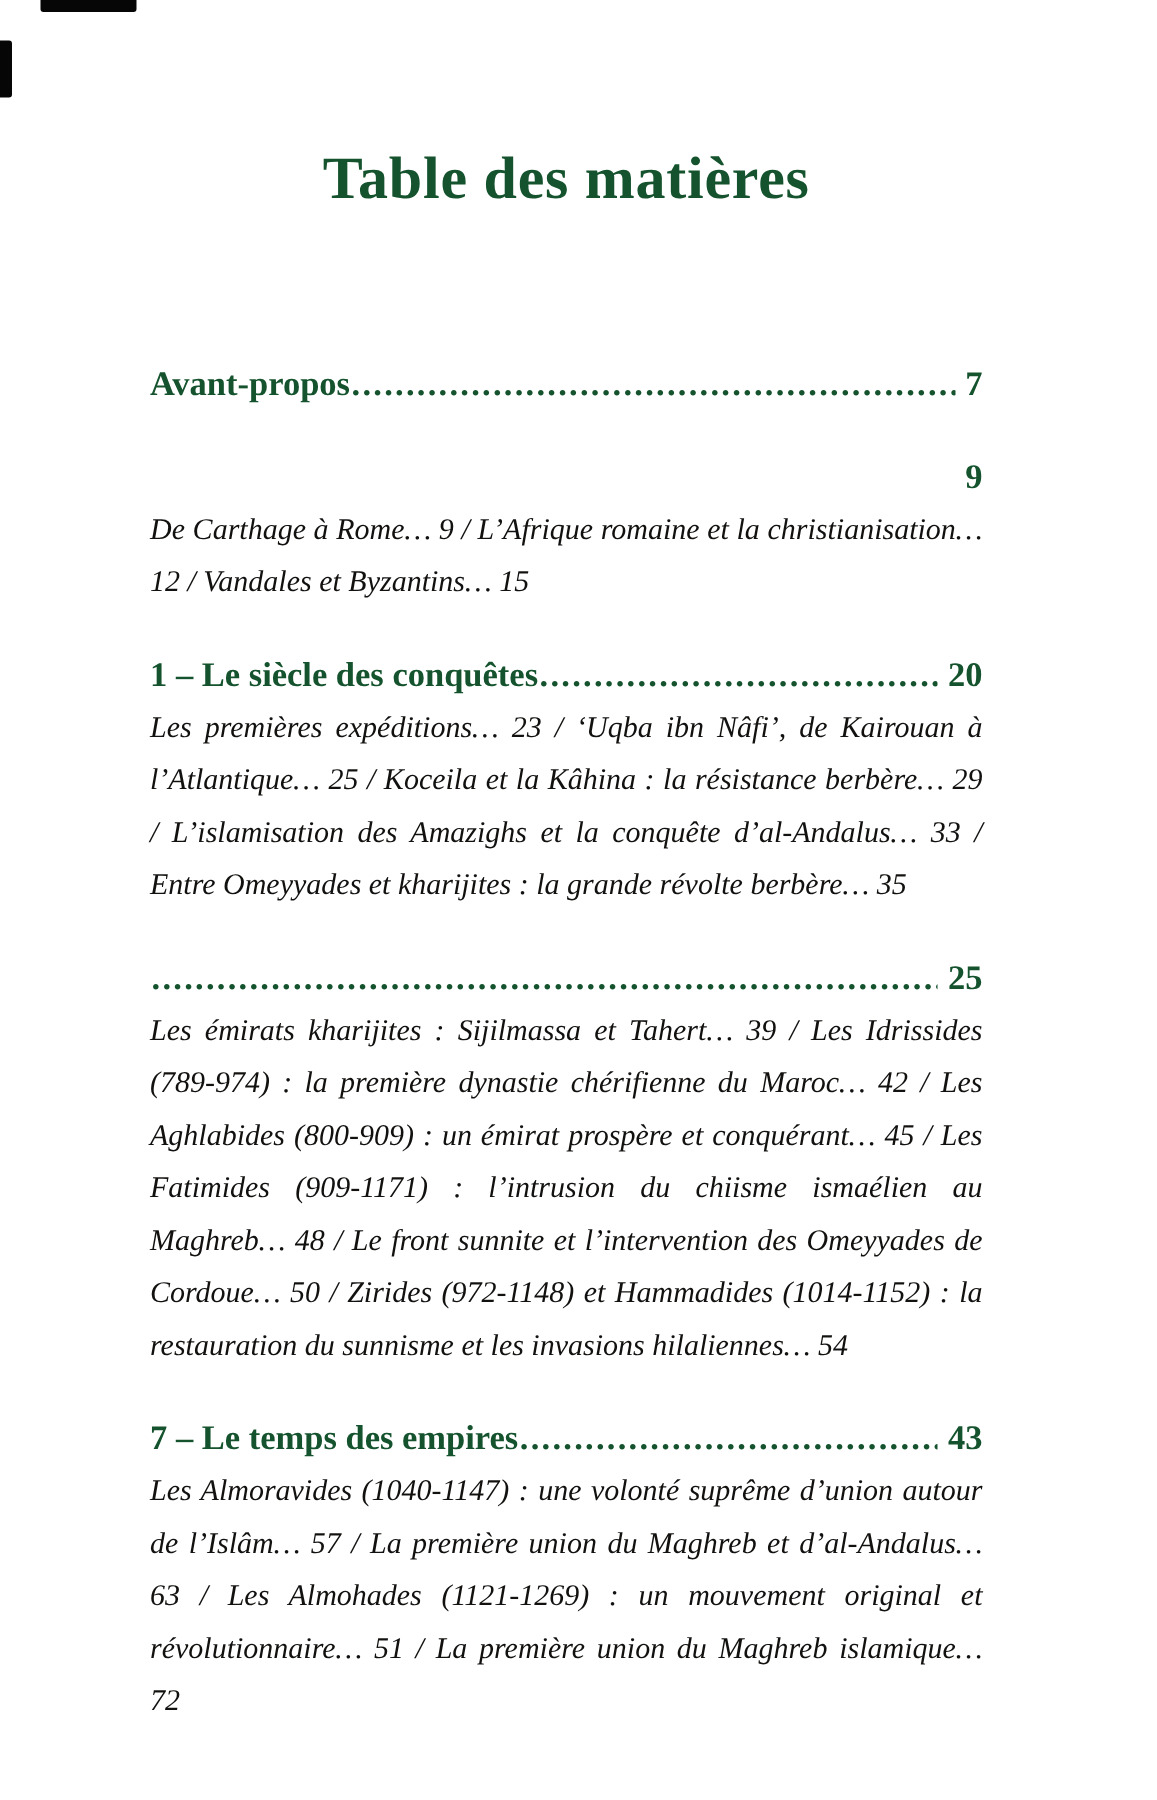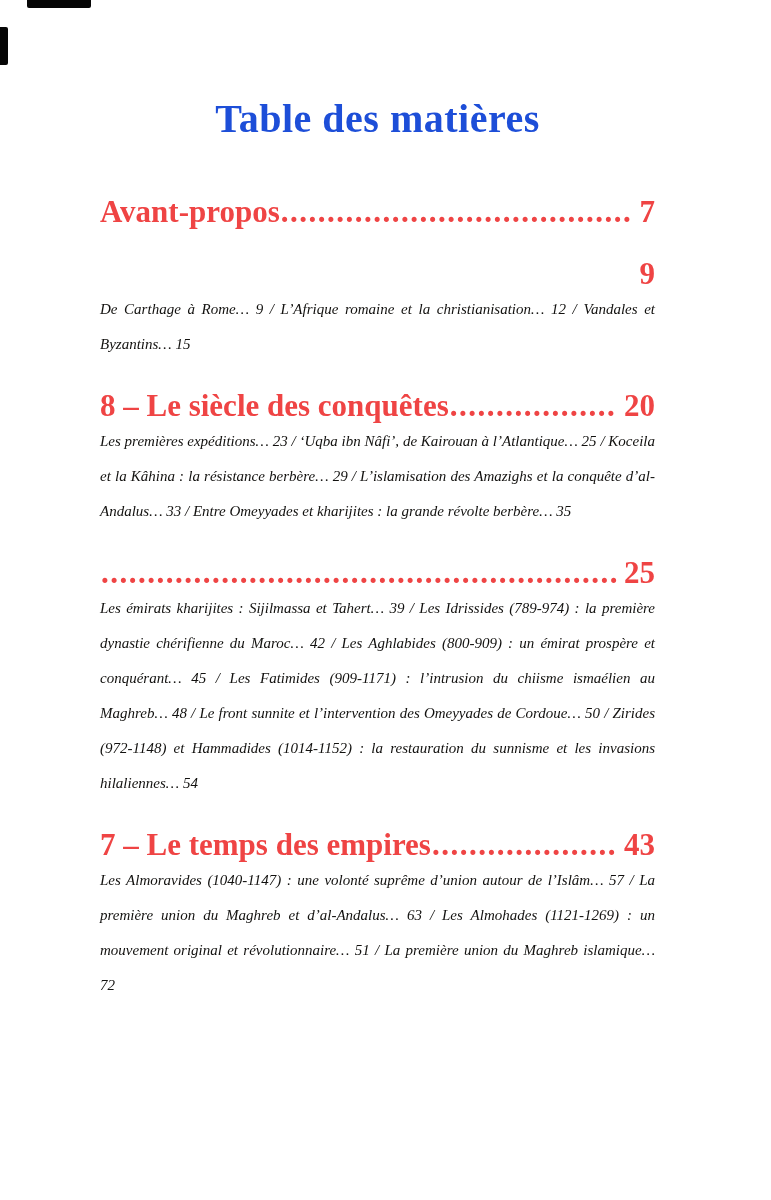--- a/index.html
+++ b/index.html
@@ -25,45 +25,45 @@
   .content {
     position: relative;
     padding: 96px 116px 0 100px;
   }
   .doc-title {
     font-size: 40px;
     font-weight: 700;
     line-height: 46px;
     text-align: center;
     letter-spacing: 0.5px;
-    margin-bottom: 52px;
-    color: #1d4ed8;
+    margin-bottom: 96px;
+    color: #14532d;
   }
   .toc-entry { margin-bottom: 26px; }
   .entry-heading {
     display: flex;
     align-items: baseline;
-    font-size: 31px;
+    font-size: 23px;
     font-weight: 700;
     line-height: 36px;
     white-space: nowrap;
-    color: #ef4444;
+    color: #14532d;
   }
   .entry-label { flex: 0 0 auto; }
   .leader {
     flex: 1 1 auto;
     overflow: hidden;
     white-space: nowrap;
     letter-spacing: 1.5px;
     margin: 0 2px 0 1px;
     font-weight: 700;
   }
   .entry-page { flex: 0 0 auto; padding-left: 5px; }
   .entry-subtitle {
-    font-size: 15px;
+    font-size: 20px;
     font-style: italic;
     line-height: 35px;
     text-align: justify;
     color: #12110f;
   }
   .entry-subtitle:empty { display: none; }
 </style>
 </head>
 <body>
 
@@ -86,21 +86,21 @@
     <div class="toc-entry">
       <div class="entry-heading">
         <span class="leader"></span>
         <span class="entry-page">9</span>
       </div>
       <div class="entry-subtitle">De Carthage à Rome… 9 / L’Afrique romaine et la christianisation… 12 / Vandales et Byzantins… 15</div>
     </div>
 
     <div class="toc-entry">
       <div class="entry-heading">
-        <span class="entry-label">8 – Le siècle des conquêtes</span>
+        <span class="entry-label">1 – Le siècle des conquêtes</span>
         <span class="leader">........................................................................................</span>
         <span class="entry-page">20</span>
       </div>
       <div class="entry-subtitle">Les premières expéditions… 23 / ‘Uqba ibn Nâfi’, de Kairouan à l’Atlantique… 25 / Koceila et la Kâhina : la résistance berbère… 29 / L’islamisation des Amazighs et la conquête d’al-Andalus… 33 / Entre Omeyyades et kharijites : la grande révolte berbère… 35</div>
     </div>
 
     <div class="toc-entry">
       <div class="entry-heading">
         <span class="leader">........................................................................................</span>
         <span class="entry-page">25</span>

